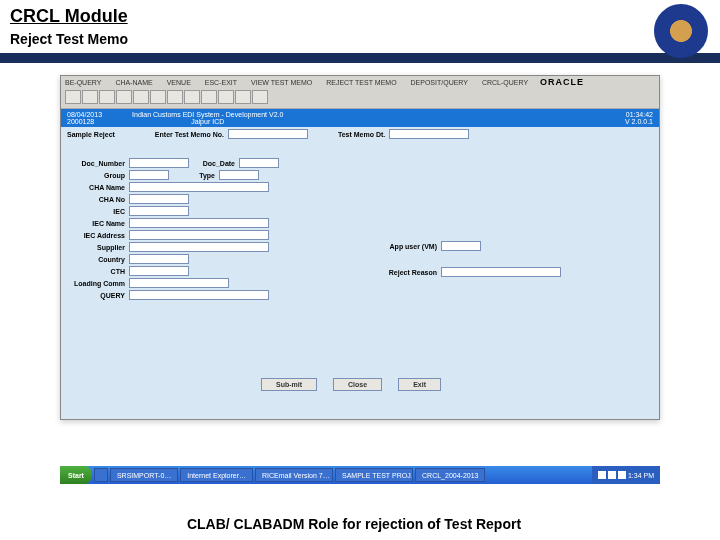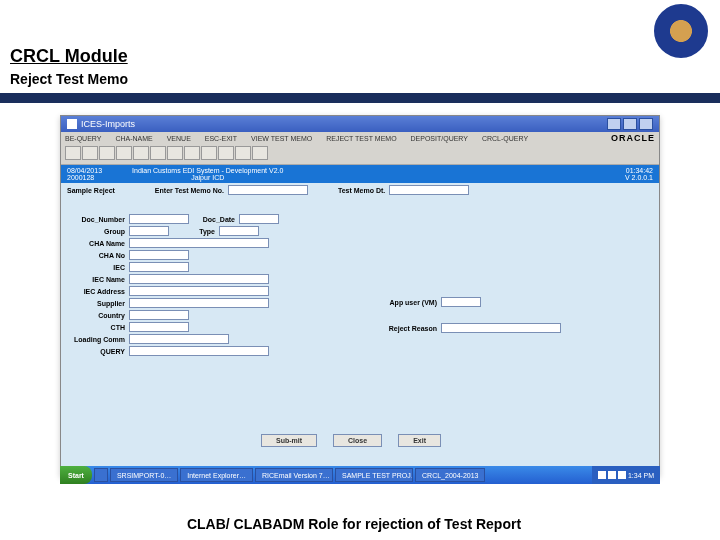--- a/index.html
+++ b/index.html
@@ -1,30 +1,30 @@
 <!DOCTYPE html>
 <html><head>
 <meta charset="utf-8">
 <style>
   * { box-sizing: border-box; margin: 0; padding: 0; }
   body { width: 720px; height: 540px; font-family: Arial, sans-serif; background: #fff; position: relative; }
   
   .header { padding: 6px 10px 4px; }
-  .header h1 { font-size: 18px; font-weight: bold; text-decoration: underline; margin-top: 40px; }
+  .header h1 { font-size: 18px; font-weight: bold; text-decoration: underline; }
   .header h2 { font-size: 14px; font-weight: bold; margin-top: 4px; }
   .logo { position: absolute; top: 4px; right: 12px; width: 54px; height: 54px; background: radial-gradient(circle, #d4a050 30%, #1e3a8f 32%, #1e3a8f 100%); border-radius: 50%; border: 2px solid #1e3a8f; }
   .blue-bar { height: 10px; background: #1a2e5c; margin-top: 2px; }
   
   .app-window { margin: 12px 60px 0 60px; border: 1px solid #888; background: #fff; box-shadow: 0 2px 6px rgba(0,0,0,0.2); font-size: 8px; }
   .titlebar { background: linear-gradient(#5a7fd6, #3a5fc0); color: #fff; padding: 2px 6px; display: flex; align-items: center; font-size: 9px; }
   .titlebar .icon { width: 10px; height: 10px; background: #fff; margin-right: 4px; display: inline-block; }
   .titlebar .wc { margin-left: auto; display: flex; gap: 2px; }
   .titlebar .wc span { width: 14px; height: 12px; background: #c0d0f0; border: 1px solid #2a4fa0; display: inline-block; }
   
-  .menubar { background: #d6d4cf; padding: 1px 4px; display: flex; justify-content: space-between; align-items: center; font-size: 7px; color: #333; }
+  .menubar { background: #d6d4cf; padding: 1px 4px; display: flex; align-items: center; font-size: 7px; color: #333; }
   .menubar .menus span { margin-right: 12px; }
   .menubar .oracle { font-weight: bold; color: #000; letter-spacing: 1px; font-size: 9px; }
   
   .toolbar { background: #d6d4cf; padding: 2px 4px; border-bottom: 1px solid #aaa; }
   .toolbar span { width: 16px; height: 14px; background: #e8e6e0; border: 1px solid #999; display: inline-block; margin-right: 1px; }
   
   .content { background: #d7e8f4; padding: 0; height: 310px; position: relative; }
   .status-strip { background: #1974d5; color: #fff; font-size: 7px; padding: 2px 6px; display: flex; justify-content: space-between; }
   .status-strip .seg { display: flex; gap: 30px; }
   
@@ -57,29 +57,20 @@
 <body>
 
 <div class="header">
   <h1>CRCL Module</h1>
   <h2>Reject Test Memo</h2>
 </div>
 <div class="logo"></div>
 <div class="blue-bar"></div>
 
 <div class="app-window">
-  <div class="titlebar">
-    <span class="icon"></span>
-    <span>ICES-Imports</span>
-    <div class="wc">
-      <span></span>
-      <span></span>
-      <span></span>
-    </div>
-  </div>
   <div class="menubar">
     <div class="menus">
       <span>BE-QUERY</span>
       <span>CHA-NAME</span>
       <span>VENUE</span>
       <span>ESC-EXIT</span>
       <span>VIEW TEST MEMO</span>
       <span>REJECT TEST MEMO</span>
       <span>DEPOSIT/QUERY</span>
       <span>CRCL-QUERY</span>

